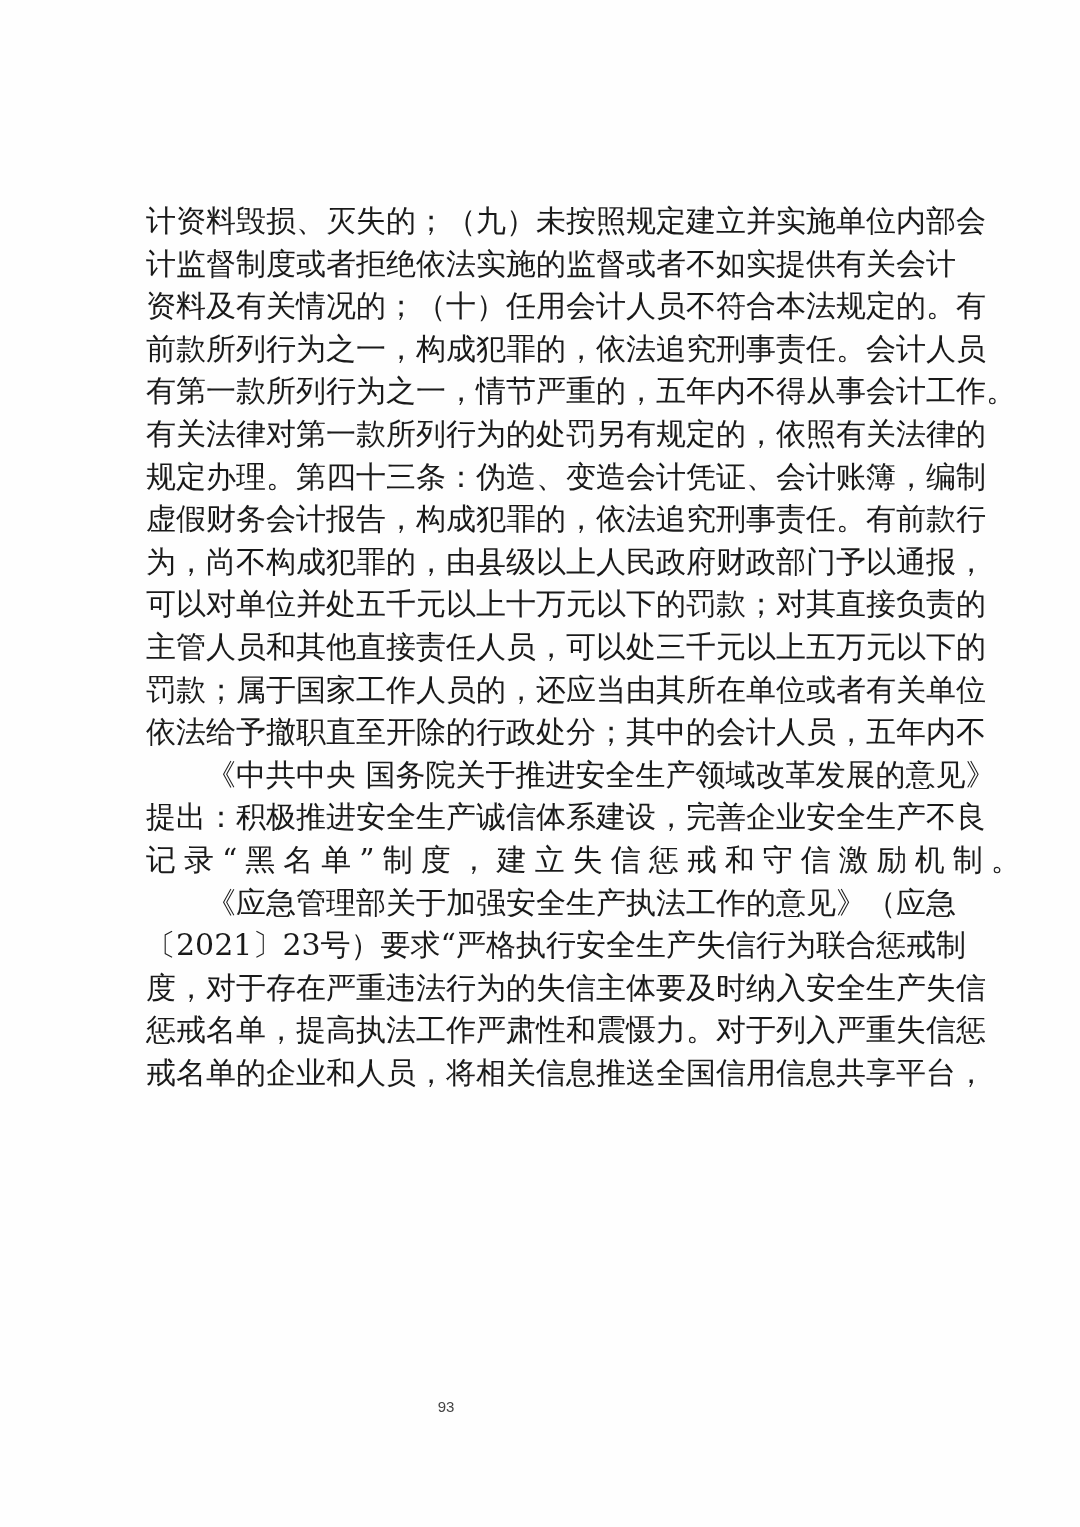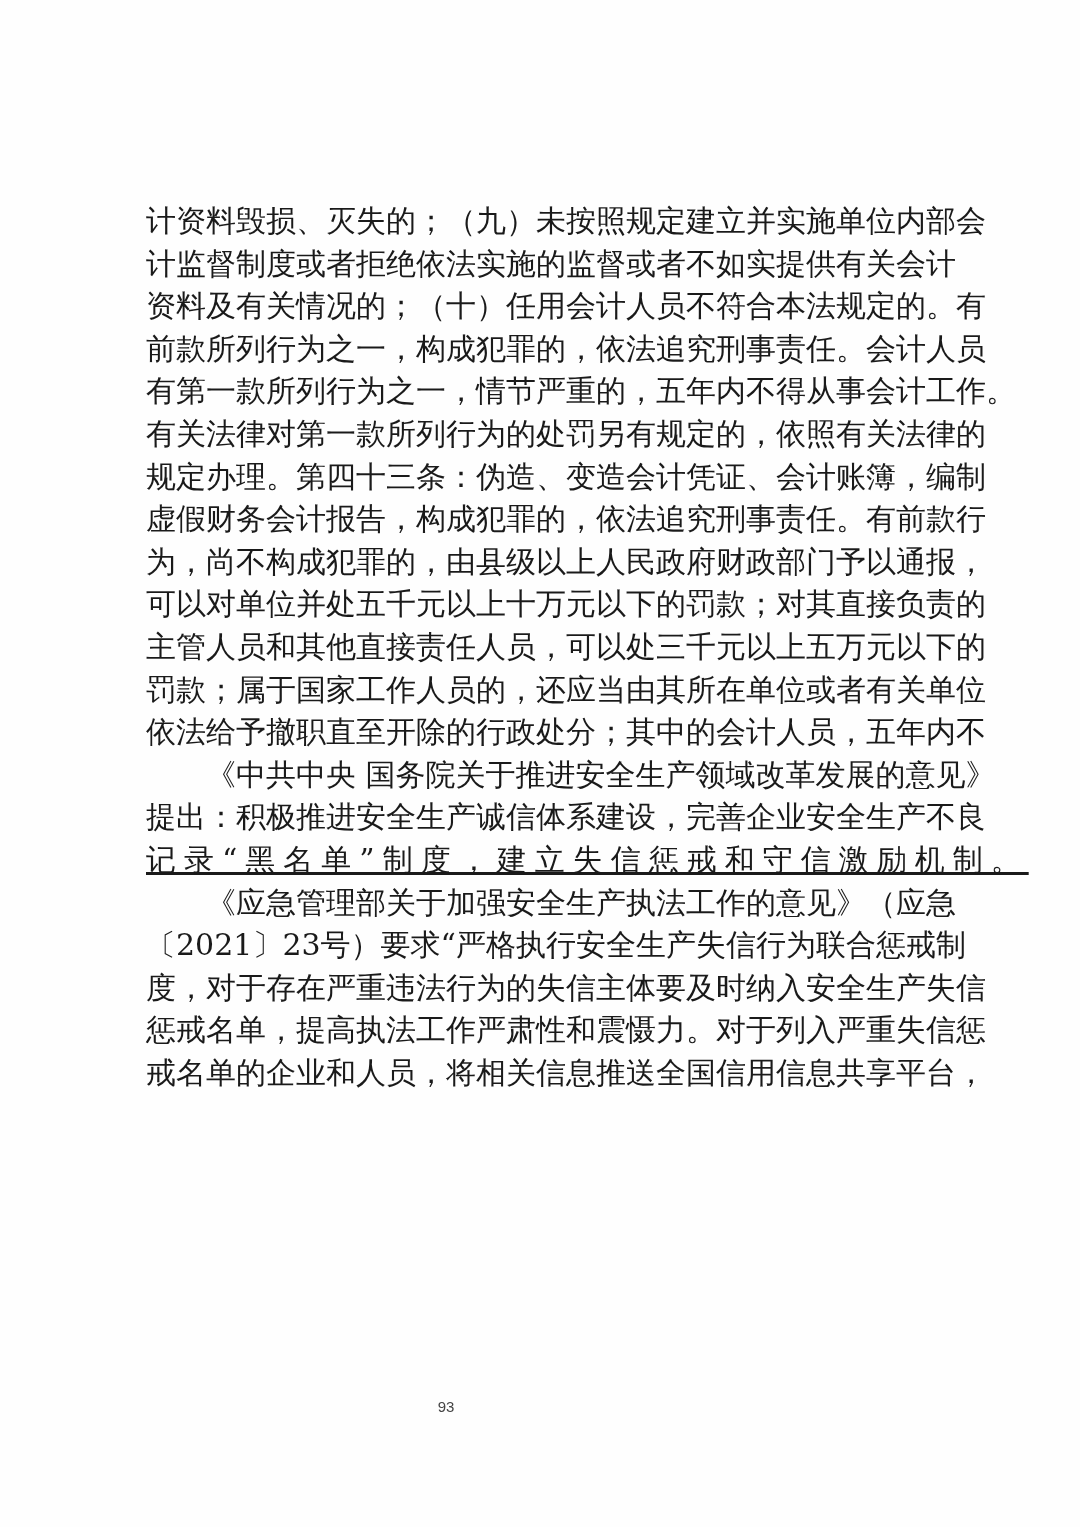--- a/index.html
+++ b/index.html
@@ -495,21 +495,21 @@
           <span>企</span>
           <span>业</span>
           <span>安</span>
           <span>全</span>
           <span>生</span>
           <span>产</span>
           <span>不</span>
           <span>良</span>
         </span>
       </span>
-    <span class="line last" style="letter-spacing: 8px; text-decoration: underline;">记录“黑名单”制度，建立失信惩戒和守信激励机制。</span>
+    <span class="line last" style="letter-spacing: 8px;">记录“黑名单”制度，建立失信惩戒和守信激励机制。</span>
     <span class="line indent">
         <span style="display: flex; justify-content: space-between; width: 740px;">
           <span>《</span>
           <span>应</span>
           <span>急</span>
           <span>管</span>
           <span>理</span>
           <span>部</span>
           <span>关</span>
           <span>于</span>

